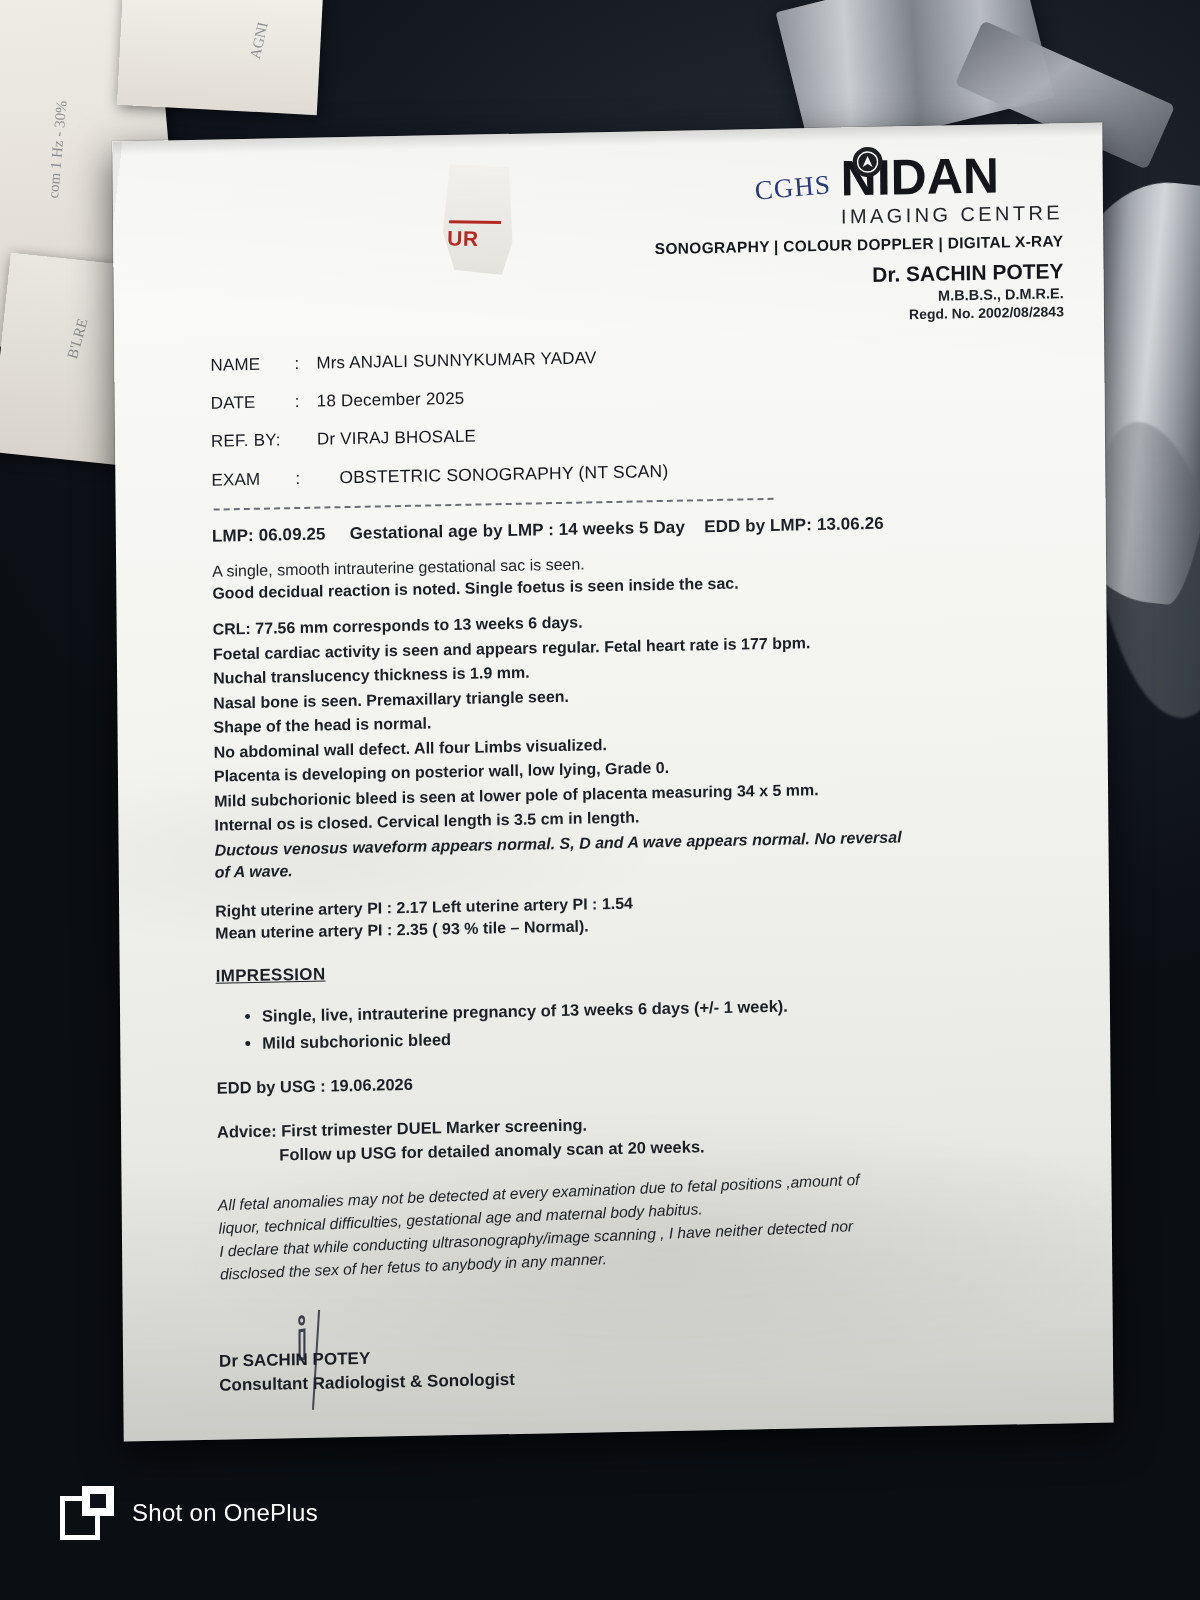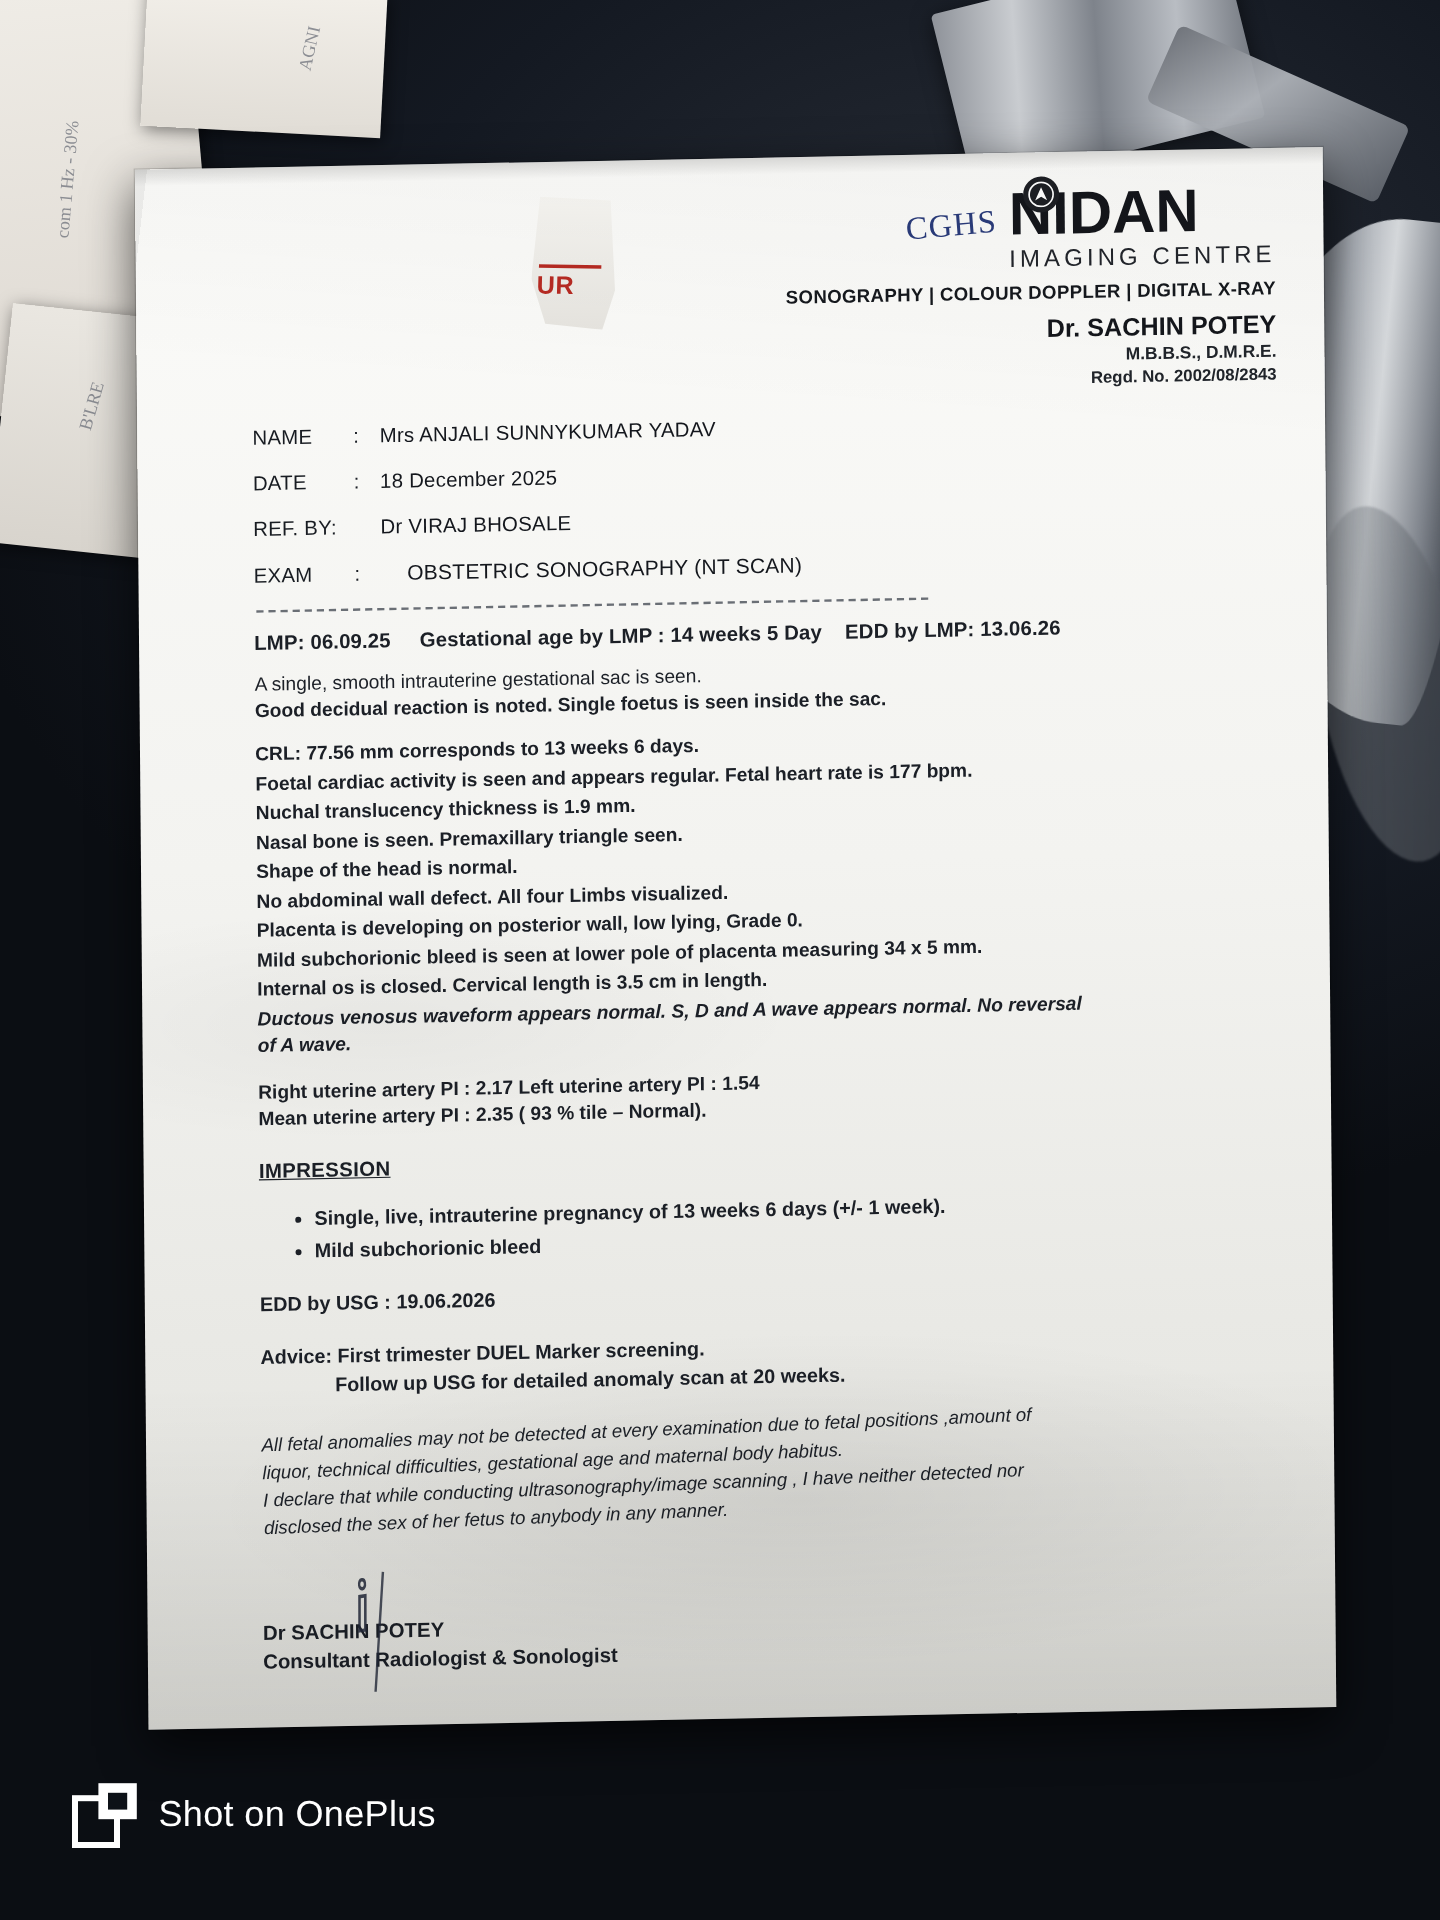--- a/index.html
+++ b/index.html
@@ -362,21 +362,21 @@
   }
   .op-logo .sq {
     position: absolute;
     border: 5px solid #ffffff;
   }
   .op-logo .sq1 { left: 0; top: 10px; width: 30px; height: 34px; }
   .op-logo .sq2 { left: 22px; top: 0; width: 32px; height: 30px; background:#fff; border:none;}
   .op-logo .sq2i{ position:absolute; left: 30px; top: 8px; width: 16px; height: 14px; background:#0d1117;}
   .op-text {
     color: #ffffff;
-    font-size: 30px;
+    font-size: 24px;
     letter-spacing: .3px;
     text-align: center;
   }
 </style>
 </head>
 <body>
 
 <div id="scene">
 
   <div class="metal-bar"></div>

